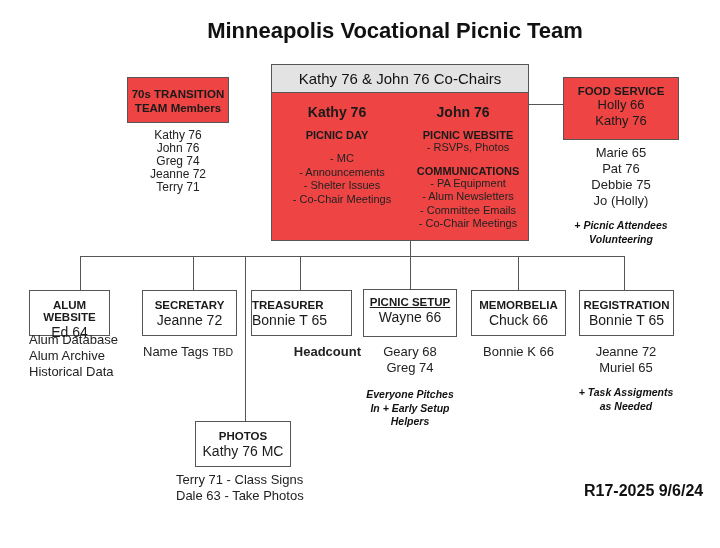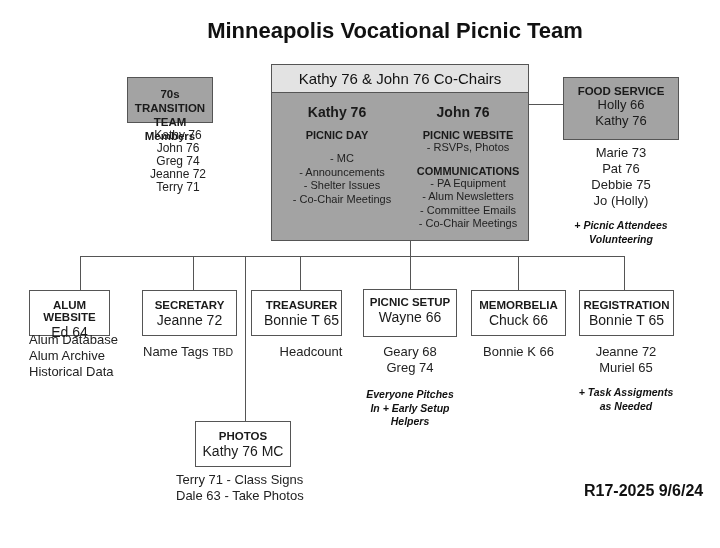--- a/index.html
+++ b/index.html
@@ -1,20 +1,20 @@
 <!DOCTYPE html>
 <html><head>
 <meta charset="utf-8">
 <style>
   * { box-sizing: border-box; margin: 0; padding: 0; }
   html, body { width: 720px; height: 548px; background: #ffffff; overflow: hidden; }
   body { position: relative; font-family: "Liberation Sans", "DejaVu Sans", sans-serif; color: #1a1a1a; }
   .abs { position: absolute; }
   .title { left: 0; width: 790px; top: 18px; text-align: center; font-size: 22px; font-weight: bold; color: #111; }
-  .box { position: absolute; border: 1.3px solid #555; background: #a3a3a3; text-align: center; }
+  .box { position: absolute; border: 1.3px solid #555; background: #ef4444; text-align: center; }
   .line { position: absolute; background: #555; }
   .hline { height: 1.3px; }
   .vline { width: 1.3px; }
   .bold { font-weight: bold; }
   .center-hdr { position: absolute; left: 0; right: 0; top: 0; height: 28px; background: #e3e3e3; border-bottom: 1.3px solid #555; font-size: 15px; line-height: 27px; text-align: center; color: #111; }
   .col { position: absolute; top: 28px; font-size: 11px; }
   .col .name { font-size: 14px; font-weight: bold; text-align: center; margin-top: 11px; margin-bottom: 9px; }
   .col .sec { font-size: 11px; font-weight: bold; }
   .col .item { font-size: 11px; line-height: 13.5px; color: #222; }
   .role-box { position: absolute; top: 290px; height: 46px; border: 1.3px solid #555; text-align: center; background: #fff; }
@@ -33,21 +33,21 @@
 <div class="line vline" style="left:410px; top:240px; height:17px;"></div>
 <div class="line hline" style="left:80px; top:256px; width:545px;"></div>
 <div class="line vline" style="left:80px; top:256px; height:34px;"></div>
 <div class="line vline" style="left:193px; top:256px; height:34px;"></div>
 <div class="line vline" style="left:245px; top:256px; height:165px;"></div>
 <div class="line vline" style="left:300px; top:256px; height:34px;"></div>
 <div class="line vline" style="left:410px; top:256px; height:34px;"></div>
 <div class="line vline" style="left:518px; top:256px; height:34px;"></div>
 <div class="line vline" style="left:624px; top:256px; height:34px;"></div>
 
-<div class="box" style="left:127px; top:77px; width:86px; height:46px;">
+<div class="box" style="left:127px; top:77px; width:102px; height:46px;">
   <div class="bold" style="font-size:11.5px; margin-top:9px; line-height:14px;">70s TRANSITION</div>
   <div class="bold" style="font-size:11.5px; line-height:14px;">TEAM Members</div>
 </div>
 <div class="members tight" style="left:127px; top:129px; width:102px;">
   <div>Kathy 76</div>
   <div>John 76</div>
   <div>Greg 74</div>
   <div>Jeanne 72</div>
   <div>Terry 71</div>
 </div>
@@ -73,21 +73,21 @@
     <div class="item">- Co-Chair Meetings</div>
   </div>
 </div>
 
 <div class="box" style="left:563px; top:77px; width:116px; height:63px;">
   <div class="bold" style="font-size:11.5px; margin-top:7px;">FOOD SERVICE</div>
   <div style="font-size:13px; line-height:16px;">Holly 66</div>
   <div style="font-size:13px; line-height:16px;">Kathy 76</div>
 </div>
 <div class="members" style="left:563px; top:145px; width:116px;">
-  <div>Marie 73</div>
+  <div>Marie 65</div>
   <div>Pat 76</div>
   <div>Debbie 75</div>
   <div>Jo (Holly)</div>
 </div>
 <div class="note" style="left:553px; top:219px; width:136px;">
   <div>+ Picnic Attendees</div>
   <div>Volunteering</div>
 </div>
 
 <div class="role-box" style="left:29px; width:81px;">
@@ -101,30 +101,30 @@
 </div>
 
 <div class="role-box" style="left:142px; width:95px;">
   <div class="role">SECRETARY</div>
   <div class="person">Jeanne 72</div>
 </div>
 <div class="members" style="left:143px; top:344px; width:110px; text-align:left;">
   <div><span>Name Tags</span> <span style="font-size:10.5px;">TBD</span></div>
 </div>
 
-<div class="role-box" style="left:251px; width:91px; text-align:center; padding-left:10px;">
+<div class="role-box" style="left:251px; width:101px; text-align:left; ">
   <div class="role">TREASURER</div>
   <div class="person">Bonnie T 65</div>
 </div>
-<div class="members" style="left:261px; top:344px; width:100px; text-align:center;">
+<div class="members" style="left:261px; top:344px; width:100px; text-align:right;font-weight:bold;">
   <div>Headcount</div>
 </div>
 
 <div class="role-box" style="left:363px; top:289px; width:94px; height:48px;">
-  <div class="role" style="margin-top:6px;">PICNIC SETUP</div>
+  <div class="role" style="margin-top:6px;text-decoration:underline;">PICNIC SETUP</div>
   <div class="person">Wayne 66</div>
 </div>
 <div class="members" style="left:355px; top:344px; width:110px;">
   <div>Geary 68</div>
   <div>Greg 74</div>
 </div>
 <div class="note" style="left:350px; top:388px; width:120px;">
   <div>Everyone Pitches</div>
   <div>In + Early Setup</div>
   <div>Helpers</div>

